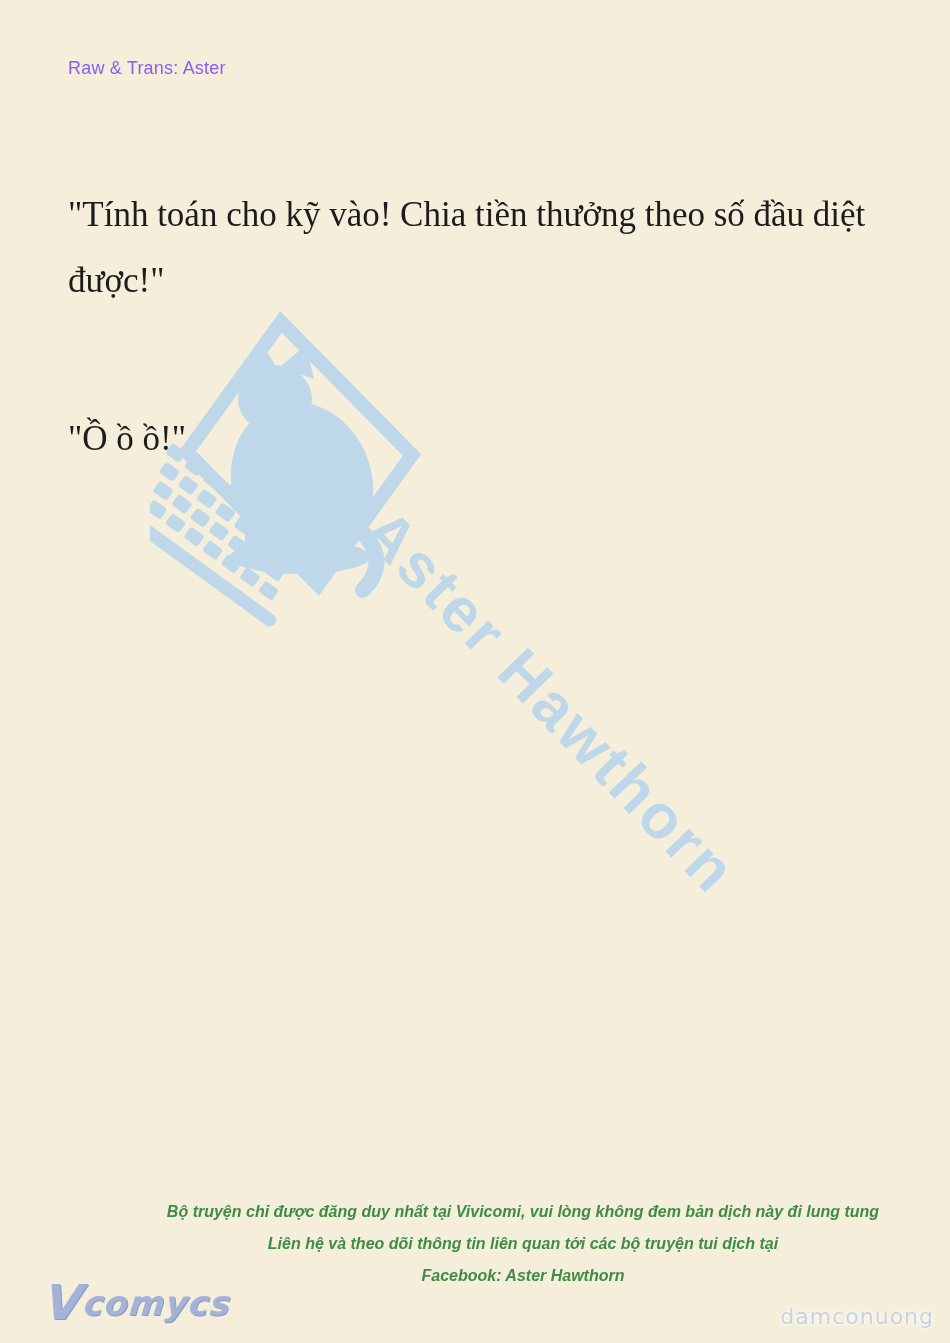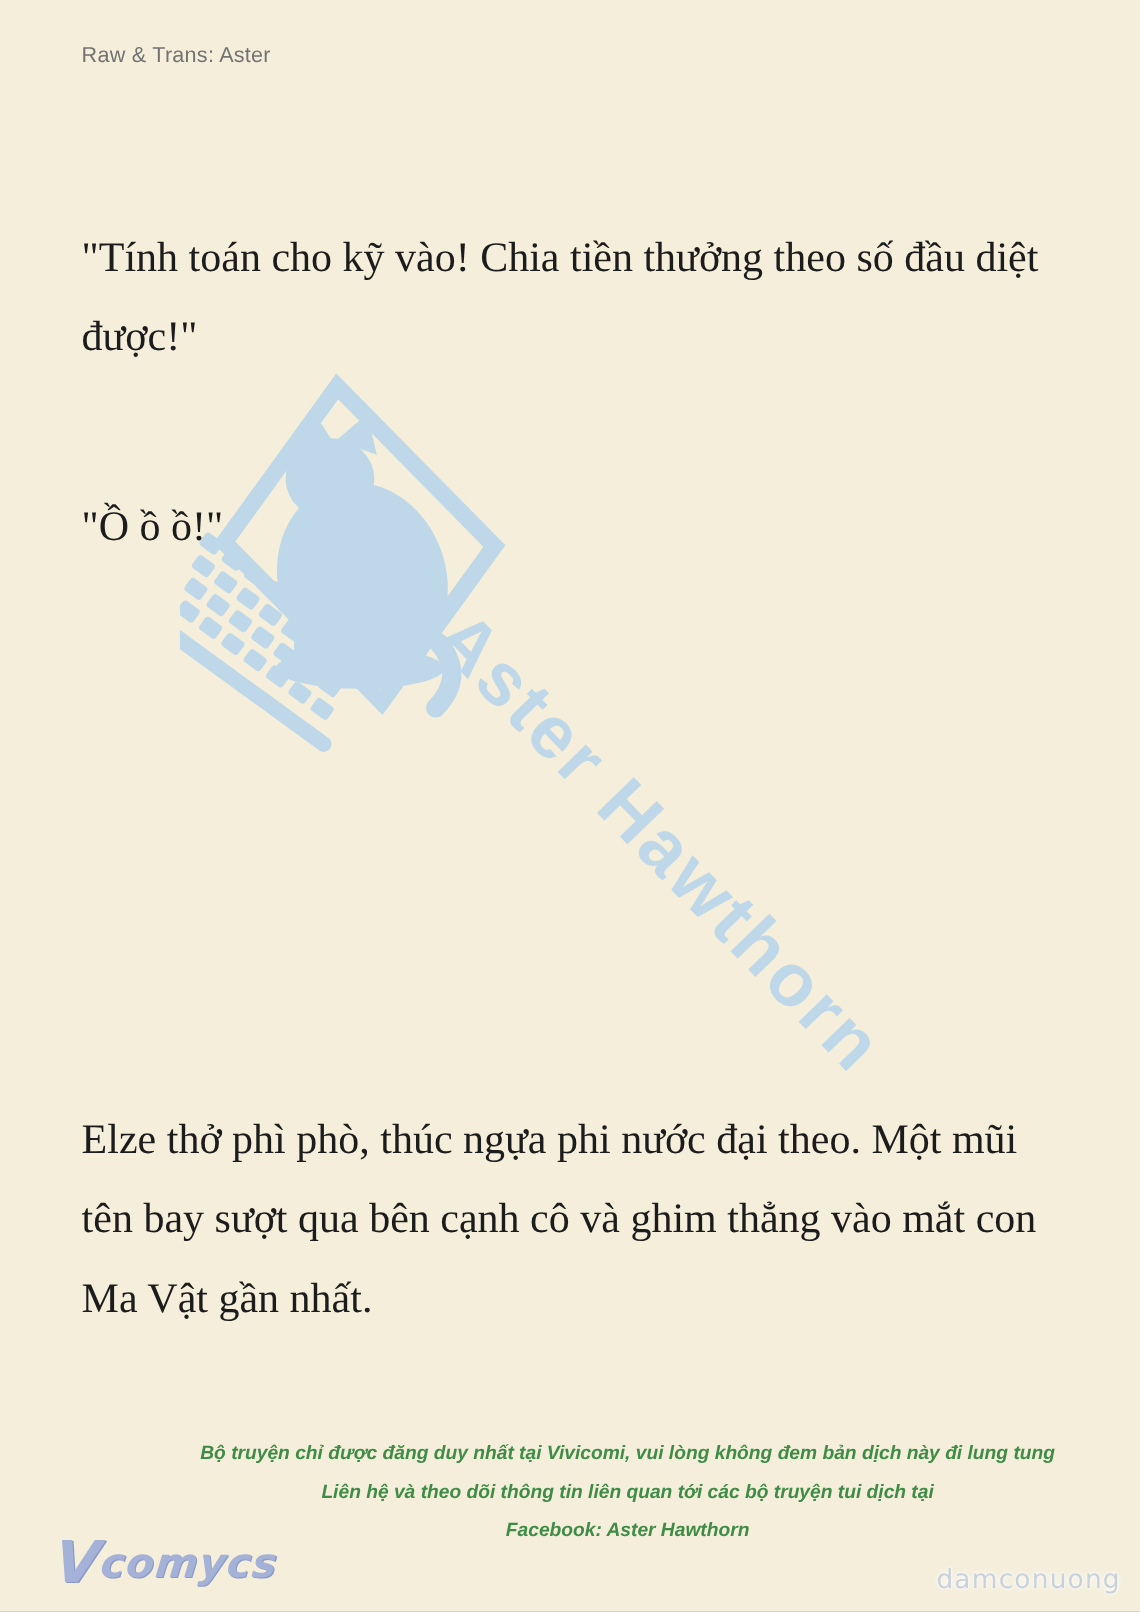--- a/index.html
+++ b/index.html
@@ -5,23 +5,23 @@
   html,body{margin:0;padding:0;}
   body{background:#8a8a8a;}
   .page{
     position:relative;
     width:950px;height:1343px;
     background:#f4eedb;
     overflow:hidden;
     font-family:"Liberation Serif", serif;
   }
   .credit{
-    position:absolute;left:68px;top:36px;
+    position:absolute;left:68px;top:58px;
     font-family:"Liberation Sans", sans-serif;
-    font-size:18px;color:#737373;letter-spacing:.2px;
+    font-size:18px;color:#8b5cf6;letter-spacing:.2px;
   }
   .para{
     position:absolute;left:68px;width:822px;
     font-size:35px;line-height:66px;color:#1c1c1c;
     margin:0;z-index:2;
   }
   .p1{top:182px;}
   .p2{top:406px;}
   .p3{top:566px;}
   .p4{top:917px;}
@@ -107,21 +107,20 @@
         <ellipse cx="150" cy="262" rx="70" ry="17"></ellipse>
         <path d="M 215 240 q 24 28 -2 55" fill="none" stroke="#bed8ea" stroke-width="16" stroke-linecap="round"></path>
       </g>
 
       <text transform="translate(210,240) rotate(46)" font-family="Liberation Sans, sans-serif" font-weight="bold" font-size="62" letter-spacing="3" fill="#bed8ea">Aster Hawthorn</text>
     </g>
   </svg>
 
   <p class="para p1">"Tính toán cho kỹ vào! Chia tiền thưởng theo số đầu diệt được!"</p>
   <p class="para p2">"Ồ ồ ồ!"</p>
-  <p class="para p4">Elze thở phì phò, thúc ngựa phi nước đại theo. Một mũi tên bay sượt qua bên cạnh cô và ghim thẳng vào mắt con Ma Vật gần nhất.</p>
 
   <div class="footer">
     <div>Bộ truyện chỉ được đăng duy nhất tại Vivicomi, vui lòng không đem bản dịch này đi lung tung</div>
     <div>Liên hệ và theo dõi thông tin liên quan tới các bộ truyện tui dịch tại</div>
     <div>Facebook: Aster Hawthorn</div>
   </div>
 
   <div class="brand-vcomycs"><span class="big-v">V</span><span>comycs</span></div>
 
   <div class="brand-damconuong">damconuong</div>

